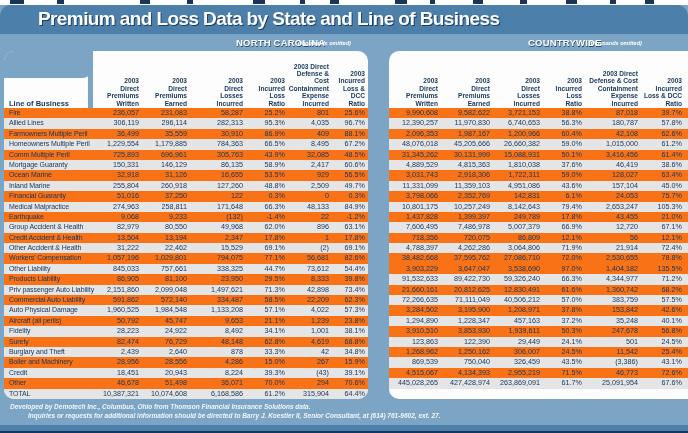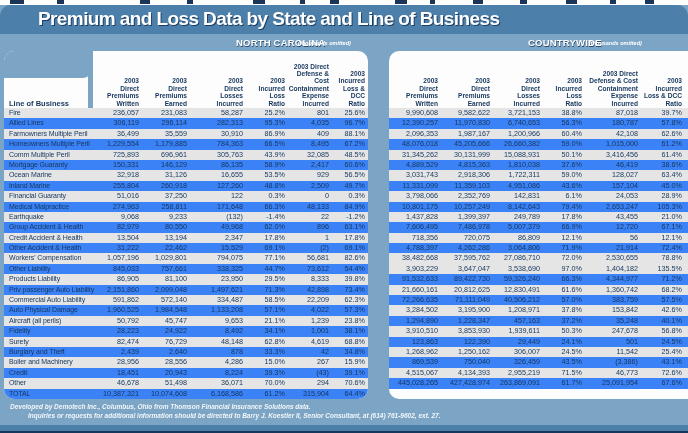--- a/index.html
+++ b/index.html
@@ -23,22 +23,22 @@
   .notch{position:absolute;top:0;left:0;width:88px;height:27px;background:#7ca4c4;
          border-radius:0 0 9px 0;}
   .gap-strip{position:absolute;top:0;left:84px;width:5px;height:57px;background:#7ca4c4;}
   .hdr-grid{position:absolute;left:0;right:0;bottom:1px;display:grid;align-items:end;}
   .grid-a{grid-template-columns:96px 42px 48px 56px 42px 44px 36px;}
   .grid-b{grid-template-columns:52px 52px 50px 42px 56px 44px;padding-right:8px;}
   .hcell{font-size:6.6px;font-weight:bold;line-height:7.4px;color:#14355c;text-align:right;
          padding-right:3px;white-space:pre-line;}
   .label-h{font-size:7.5px;text-align:left;padding-left:5px;white-space:nowrap;}
   .row{display:grid;height:10.4px;align-items:center;}
-  .row.dark{background:#e5e5e5;}
-  .row.light{background:#3b82f6;}
+  .row.dark{background:#f97316;}
+  .row.light{background:#e5e5e5;}
   .cell{font-size:7.2px;color:#14355c;text-align:right;padding-right:3px;line-height:10.4px;
         white-space:nowrap;}
   .lbl{font-size:7px;text-align:left;padding-left:5px;overflow:visible;letter-spacing:-0.1px;}
   .footer-line{position:absolute;font-size:6.5px;font-style:italic;font-weight:bold;
                color:#f2f7fb;white-space:nowrap;z-index:3;}
   .footer-1{left:10px;top:403px;}
   .footer-2{left:28px;top:412px;}
   .bottom-bar{position:absolute;bottom:0;left:0;width:688px;height:8px;background:#4c80aa;
               border-bottom:2px solid #16365c;box-sizing:border-box;}
 </style>
@@ -457,21 +457,21 @@
             <div class="cell">43.6%</div>
             <div class="cell">157,104</div>
             <div class="cell">45.0%</div>
           </div>
           <div class="row grid-b dark">
             <div class="cell">3,798,066</div>
             <div class="cell">2,352,769</div>
             <div class="cell">142,831</div>
             <div class="cell">6.1%</div>
             <div class="cell">24,053</div>
-            <div class="cell">28.9%</div>
+            <div class="cell">75.7%</div>
           </div>
           <div class="row grid-b light">
             <div class="cell">10,801,175</div>
             <div class="cell">10,257,249</div>
             <div class="cell">8,142,643</div>
             <div class="cell">79.4%</div>
             <div class="cell">2,653,247</div>
             <div class="cell">105.3%</div>
           </div>
           <div class="row grid-b dark">

